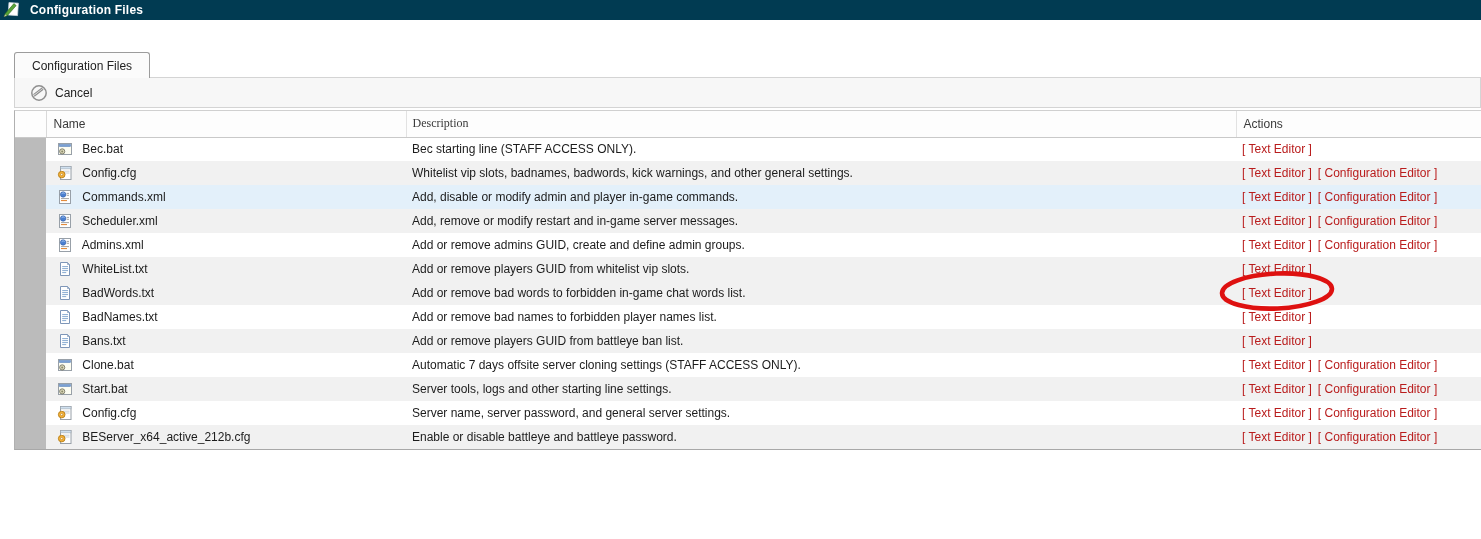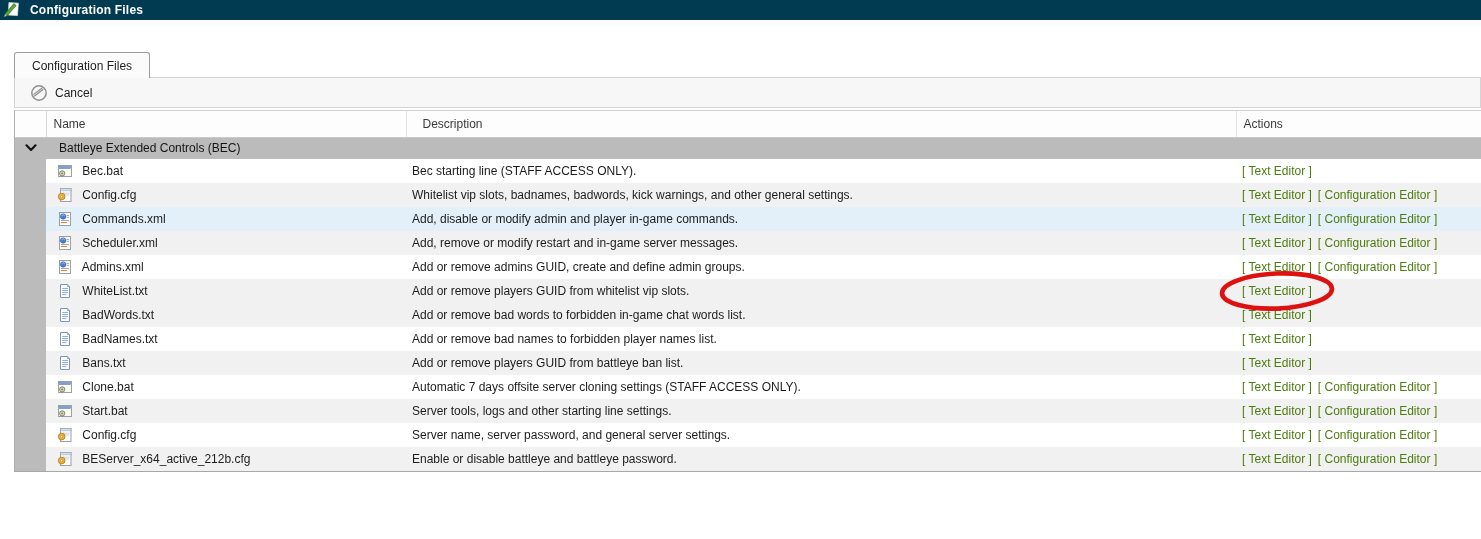--- a/index.html
+++ b/index.html
@@ -37,34 +37,34 @@
   .table-wrap {
     position:absolute; top:110px; left:14px; right:0;
     border-left:1px solid #b0b0b0; border-bottom:1px solid #a8a8a8; border-top:1px solid #d0d0d0;
   }
   table { border-collapse:collapse; width:100%; table-layout:fixed; font-size:12px; }
   thead th {
     height:26px; background:#fdfdfd; font-weight:normal; text-align:left;
     color:#3a3a3a; padding:0 0 0 7px; border-bottom:1px solid #c9c9c9;
   }
   thead th.col-gutter { border-right:1px solid #d9d9d9; }
-  thead th.col-desc { padding-left:16px; border-left:1px solid #e2e2e2; }
+  thead th.col-desc { padding-left:6px; border-left:1px solid #e2e2e2;font-family:Liberation Serif, serif; }
   thead th.col-actions { border-left:1px solid #e2e2e2; }
   tr.group-row { background:var(--group-bg); height:22px; cursor:pointer; }
   tr.group-row td { padding:0; }
   .group-label-cell { padding-left:13px !important; color:#141414; }
   .gutter-cell { background:var(--group-bg); text-align:center; vertical-align:middle; }
   tr.file-row { height:24px; background:#ffffff; }
   tr.file-row.odd td:not(.gutter-cell) { background:var(--row-alt); }
   tr.file-row.highlight td:not(.gutter-cell) { background:var(--row-hl); }
   td.name-cell { padding-left:11px; white-space:nowrap; overflow:hidden; }
   td.desc-cell { padding-left:6px; white-space:nowrap; overflow:hidden;margin-top:36px; }
   td.actions-cell { padding-left:6px; white-space:nowrap; overflow:hidden; }
   .file-icon { display:inline-block; width:16px; height:16px; vertical-align:-4px; margin-right:6px; }
-  .action-link { margin-right:6px; cursor:pointer; color:#4d7c0f; }
+  .action-link { margin-right:6px; cursor:pointer; color:#b91c1c; }
   
   .annotation { position:absolute; left:1222px; top:270px; z-index:5; pointer-events:none; }
   .chev { display:block; margin:0 auto; }
 </style>
 </head>
 <body style="--topbar-bg: #013b52; --group-bg: #bbbbbb; --row-alt: #f1f1f1; --row-hl: #e3f0fa;">
 
 <div class="topbar">
   <span class="topbar-icon">
     <svg viewBox="0 0 18 18" width="18" height="18">
@@ -103,28 +103,20 @@
       </colgroup>
     <thead>
       <tr>
         <th class="col-gutter"></th>
         <th class="col-name">Name</th>
         <th class="col-desc">Description</th>
         <th class="col-actions">Actions</th>
       </tr>
     </thead>
     <tbody>
-  <tr class="group-row">
-    <td class="gutter-cell">
-      <svg class="chev" viewBox="0 0 12 8" width="12" height="8">
-        <path d="M1.5 1.3 L6 5.9 L10.5 1.3" fill="none" stroke="#141414" stroke-width="2.2" stroke-linecap="round" stroke-linejoin="round"></path>
-      </svg>
-    </td>
-    <td class="group-label-cell" colspan="3">Battleye Extended Controls (BEC)</td>
-  </tr>
 
   <tr class="file-row">
     <td class="gutter-cell"></td>
     <td class="name-cell">
       <span class="file-icon"><svg viewBox="0 0 16 16" width="16" height="16">
                 <rect x="1.5" y="2.5" width="13" height="11" fill="#fdfdf2" stroke="#98a0a8" stroke-width="1"></rect>
                 <rect x="2.4" y="3.4" width="11.2" height="2.2" fill="#7aa0d4" stroke="#5c82b8" stroke-width="0.5"></rect>
                 <circle cx="5.2" cy="10.4" r="2.6" fill="#dcd8ba" stroke="#6b6b5a" stroke-width="0.8"></circle>
                 <circle cx="5.2" cy="10.4" r="1" fill="#8a8a6a"></circle>
               </svg></span>

